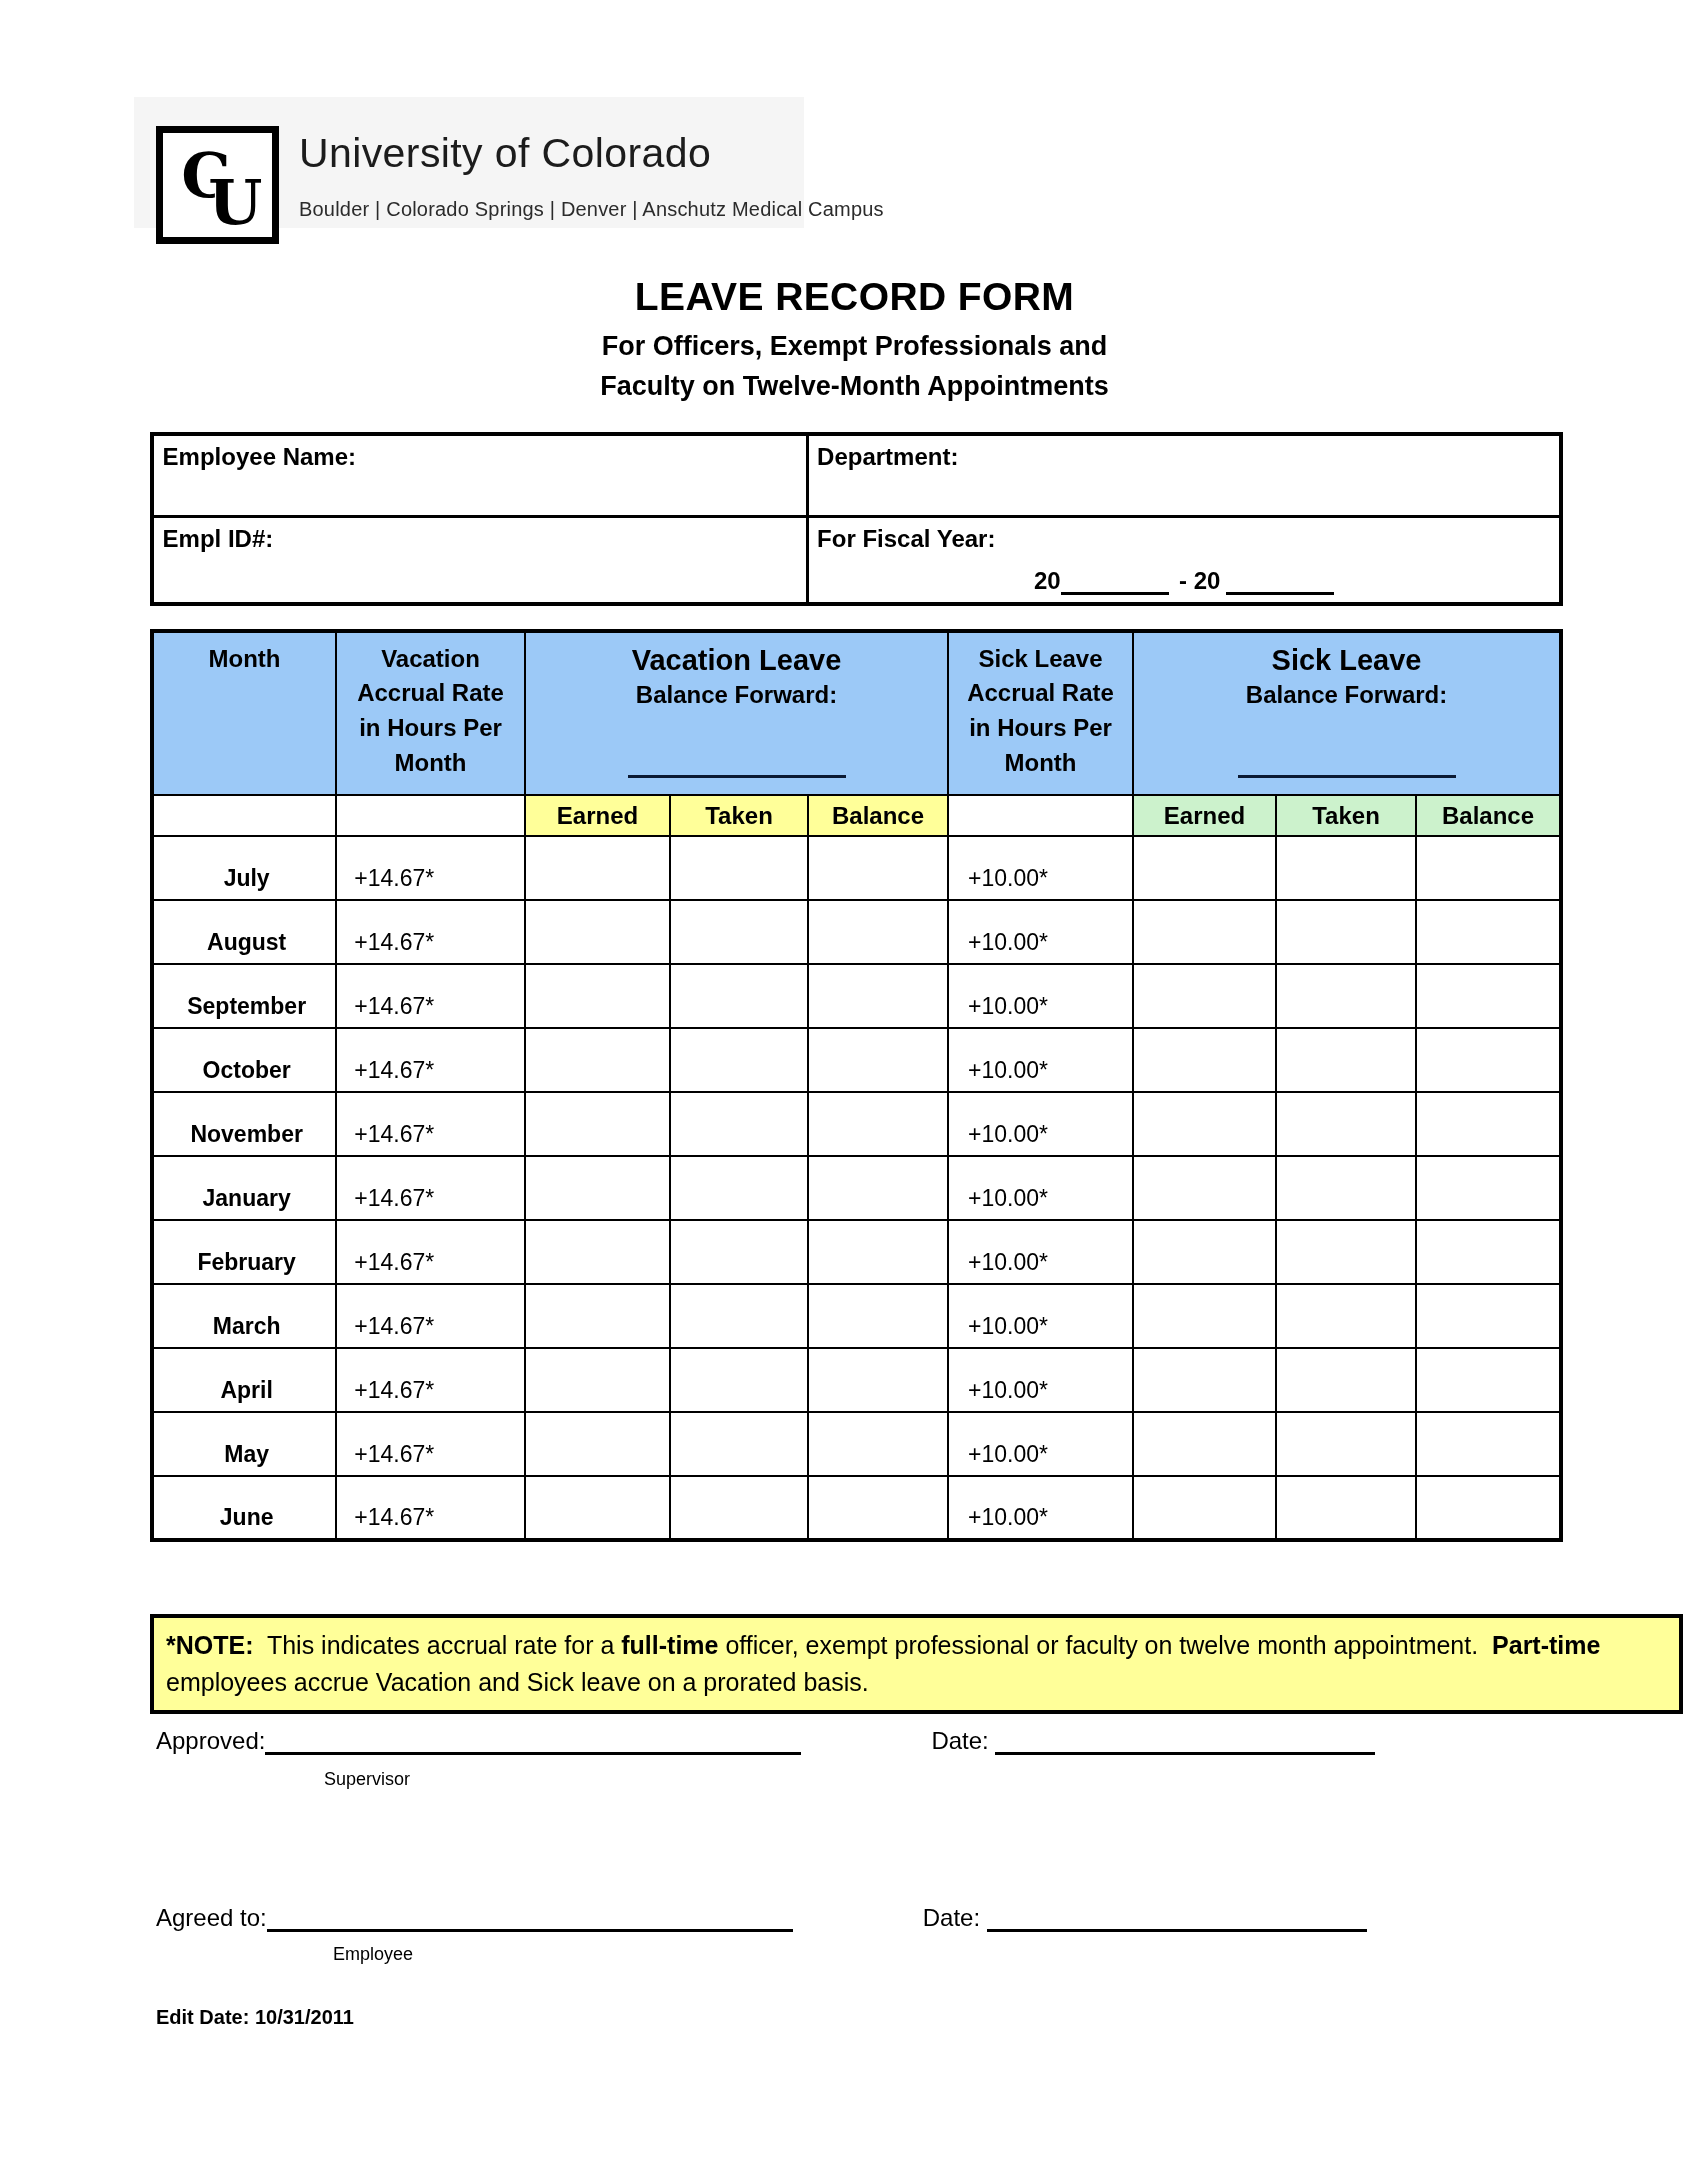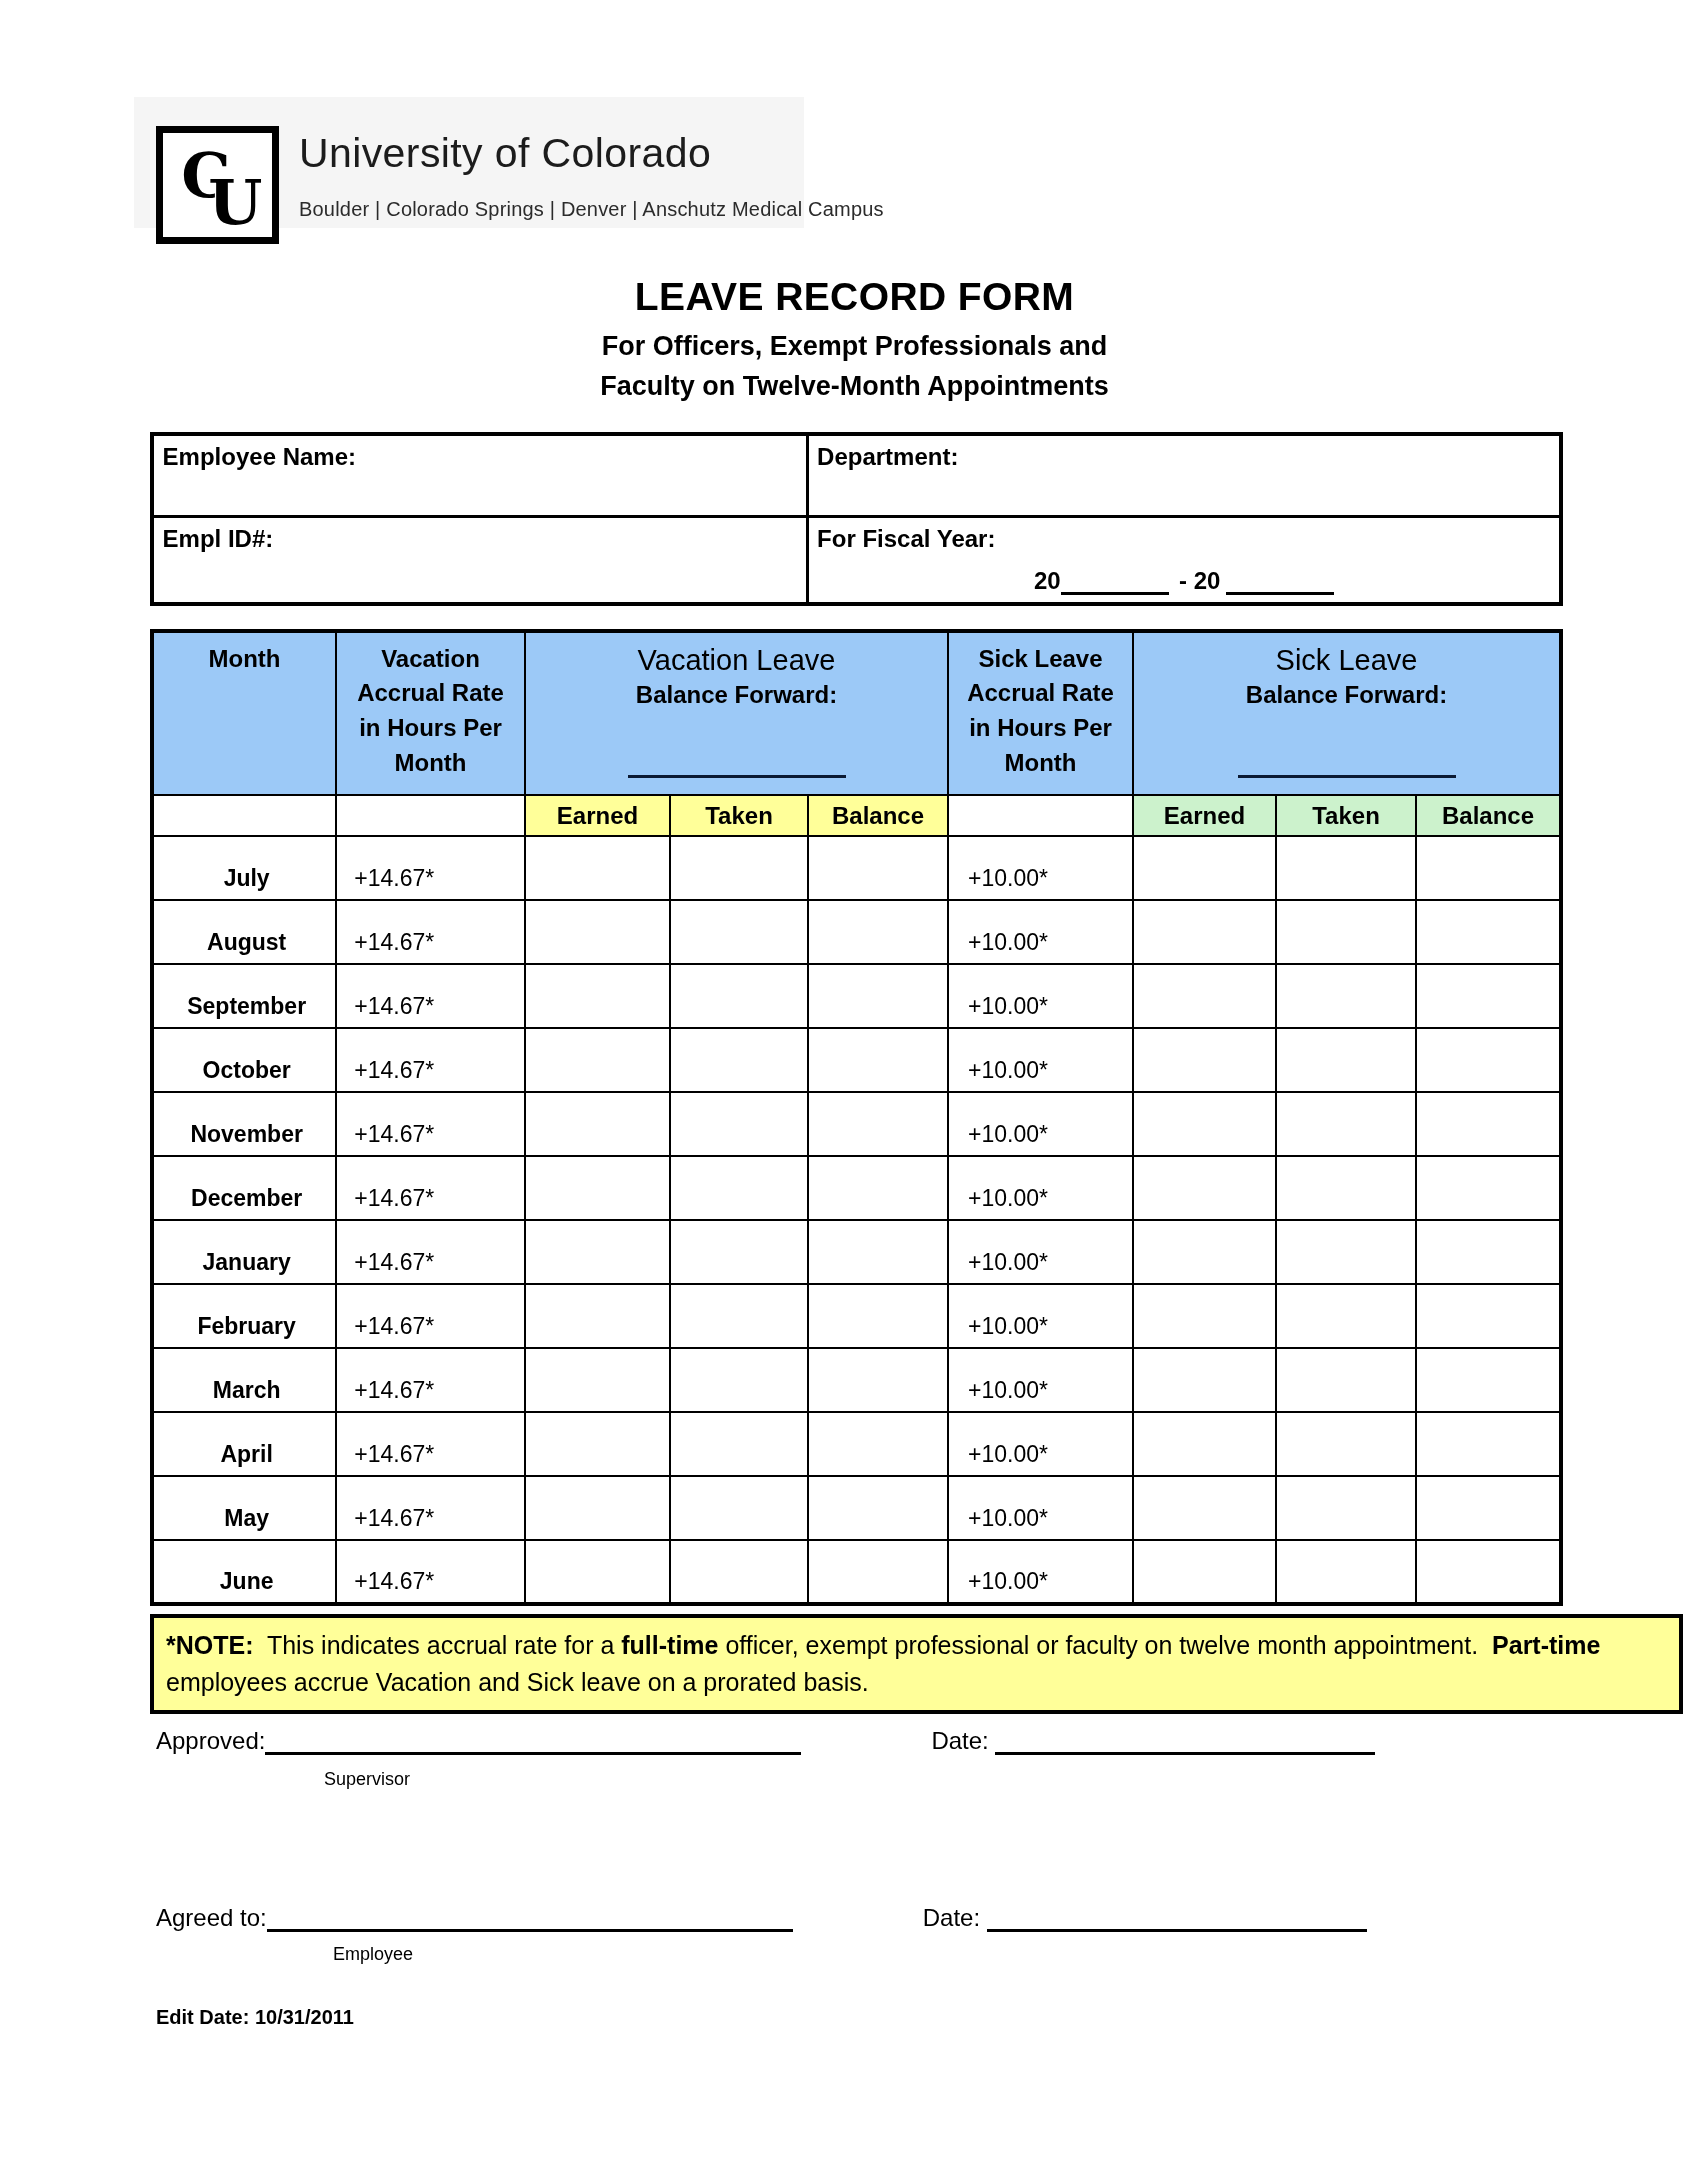--- a/index.html
+++ b/index.html
@@ -44,21 +44,21 @@
   
   :root { --blue: #9cc9f7; --yellow: #ffff99; --green: #ccf2cc; }
   .leave-table {
     position: absolute; left: 150px; top: 629px; width: 1409px;
     border-collapse: collapse; table-layout: fixed;
     border: 4.3px solid #000;
   }
   .leave-table th, .leave-table td { border: 2.6px solid #000; }
   .head-main th { background: var(--blue, #9cc9f7); height: 164px; vertical-align: top; padding-top: 8.6px; font-size: 24px; font-weight: 700; line-height: 1.45; position: relative; }
   .head-main th.group-head { padding-top: 5.2px; }
-  .group-title { font-size: 29px; font-weight: 400; line-height: 1.25; margin-top: 3.5px; }
+  .group-title { font-size: 29px; font-weight: 700; line-height: 1.25; margin-top: 3.5px; }
   .group-sub { font-size: 24px; font-weight: 700; }
   .blank-forward-line { position: absolute; bottom: 15.6px; left: 50%; transform: translateX(-50%); width: 218px; border-bottom: 3.5px solid #0b1a33; height: 0; }
   .head-sub th { height: 41px; font-size: 24px; font-weight: 700; text-align: center; vertical-align: middle; background: #fff; }
   .head-sub th.yellow { background: var(--yellow, #ffff99); }
   .head-sub th.green { background: var(--green, #ccf2cc); }
   .leave-table tbody td { height: 64px; vertical-align: bottom; padding-bottom: 7px; font-size: 23px; background: #fff; }
   td.month-cell { font-weight: 700; padding-left: 4.3px; text-align: center; }
   td.vac-rate { background: var(--yellow, #ffff99); padding-left: 17.3px; text-align: left; }
   td.sick-rate { background: var(--green, #ccf2cc); padding-left: 19px; text-align: left; }
   td.blank-cell { background: #fff; }
@@ -222,31 +222,20 @@
       <td class="vac-rate">+14.67*</td>
       <td class="blank-cell"></td>
       <td class="blank-cell"></td>
       <td class="blank-cell"></td>
       <td class="sick-rate">+10.00*</td>
       <td class="blank-cell"></td>
       <td class="blank-cell"></td>
       <td class="blank-cell"></td>
     </tr>
         <tr>
-      <td class="month-cell">December</td>
-      <td class="vac-rate">+14.67*</td>
-      <td class="blank-cell"></td>
-      <td class="blank-cell"></td>
-      <td class="blank-cell"></td>
-      <td class="sick-rate">+10.00*</td>
-      <td class="blank-cell"></td>
-      <td class="blank-cell"></td>
-      <td class="blank-cell"></td>
-    </tr>
-        <tr>
       <td class="month-cell">January</td>
       <td class="vac-rate">+14.67*</td>
       <td class="blank-cell"></td>
       <td class="blank-cell"></td>
       <td class="blank-cell"></td>
       <td class="sick-rate">+10.00*</td>
       <td class="blank-cell"></td>
       <td class="blank-cell"></td>
       <td class="blank-cell"></td>
     </tr>

